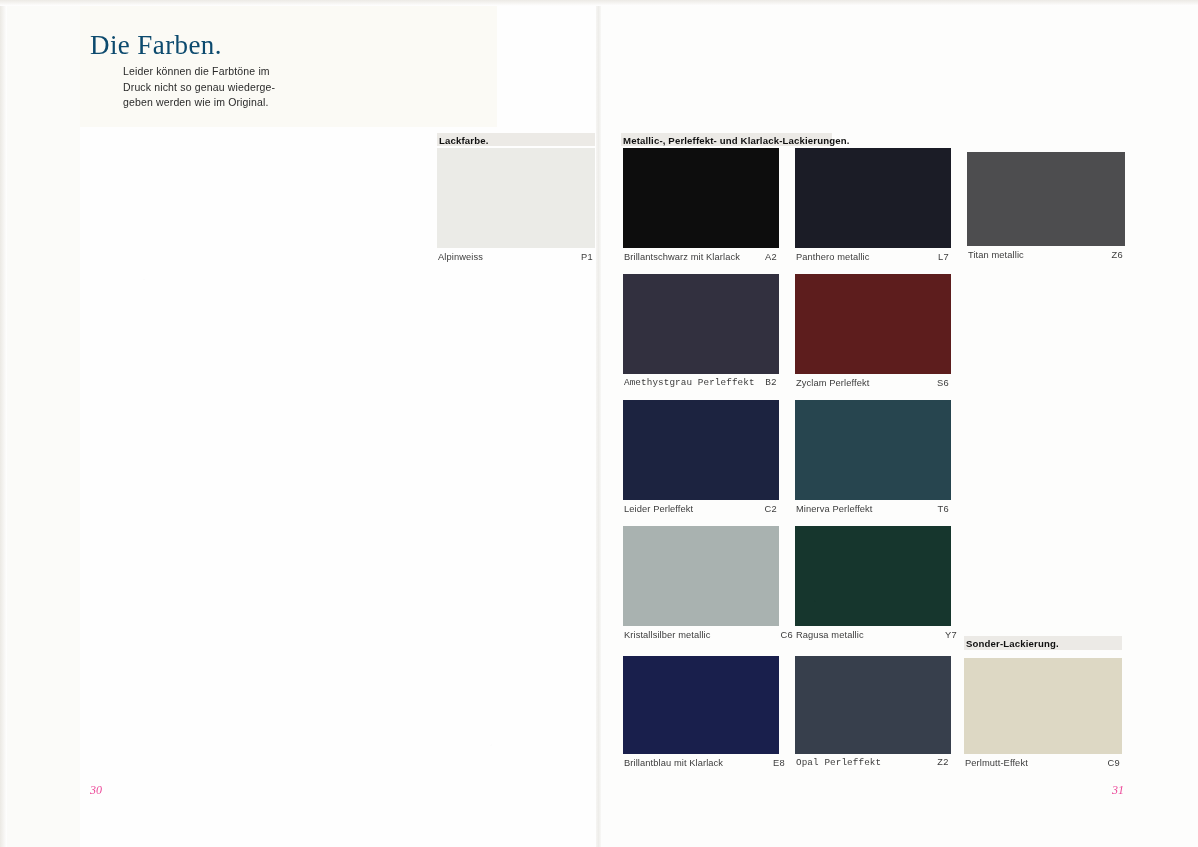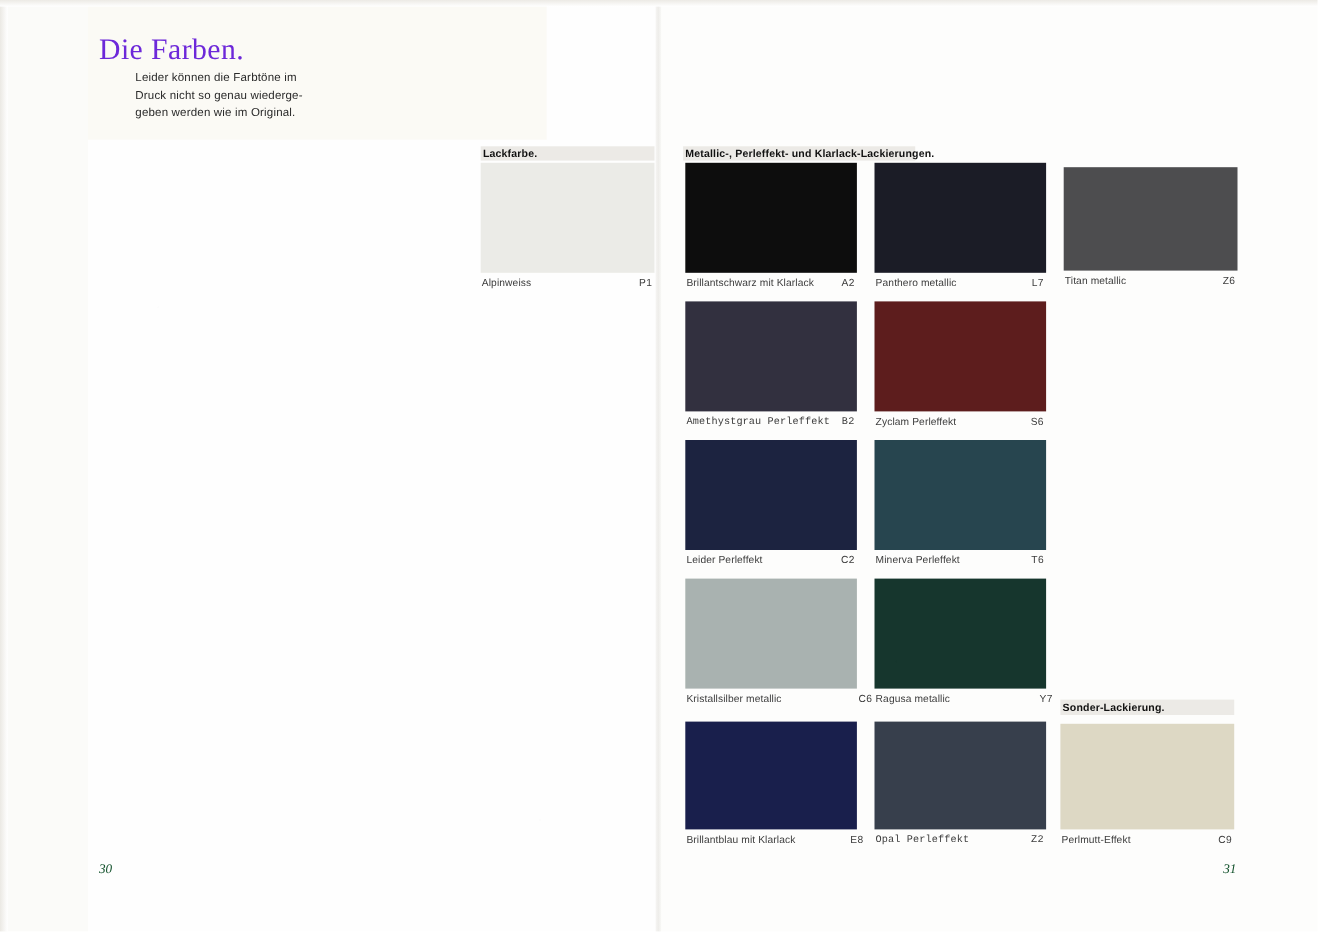--- a/index.html
+++ b/index.html
@@ -60,21 +60,21 @@
     background: linear-gradient(to right,#f6f5f3,#eeedea,#f8f8f6);
   }
 
   
   .headline {
     position: absolute;
     left: 90px; top: 30px;
     font-family: "Liberation Serif", serif;
     font-size: 27px;
     letter-spacing: 0.4px;
-    color: #6d28d9;
+    color: #0c4a6e;
   }
   .intro-col {
     position: absolute;
     font-size: 10.5px;
     line-height: 15.6px;
     color: #2a2a2a;
     letter-spacing: 0.15px;
     margin-left: 33px;
   }
   .intro-col.c1 { left: 90px; top: 64px; width: 175px; }
@@ -130,21 +130,21 @@
     top: 0;
     letter-spacing: 0.3px;
   }
 
   
   .folio {
     position: absolute;
     font-family: "Liberation Serif", serif;
     font-style: italic;
     font-size: 12px;
-    color: #14532d;
+    color: #ec4899;
   }
   .folio.left  { left: 90px;  top: 783px; }
   .folio.right { left: 1112px; top: 783px; }
 
   
   .speckle {
     position: absolute;
     left: 0; top: 0; width: 1198px; height: 847px;
     pointer-events: none;
     opacity: 0.5;

